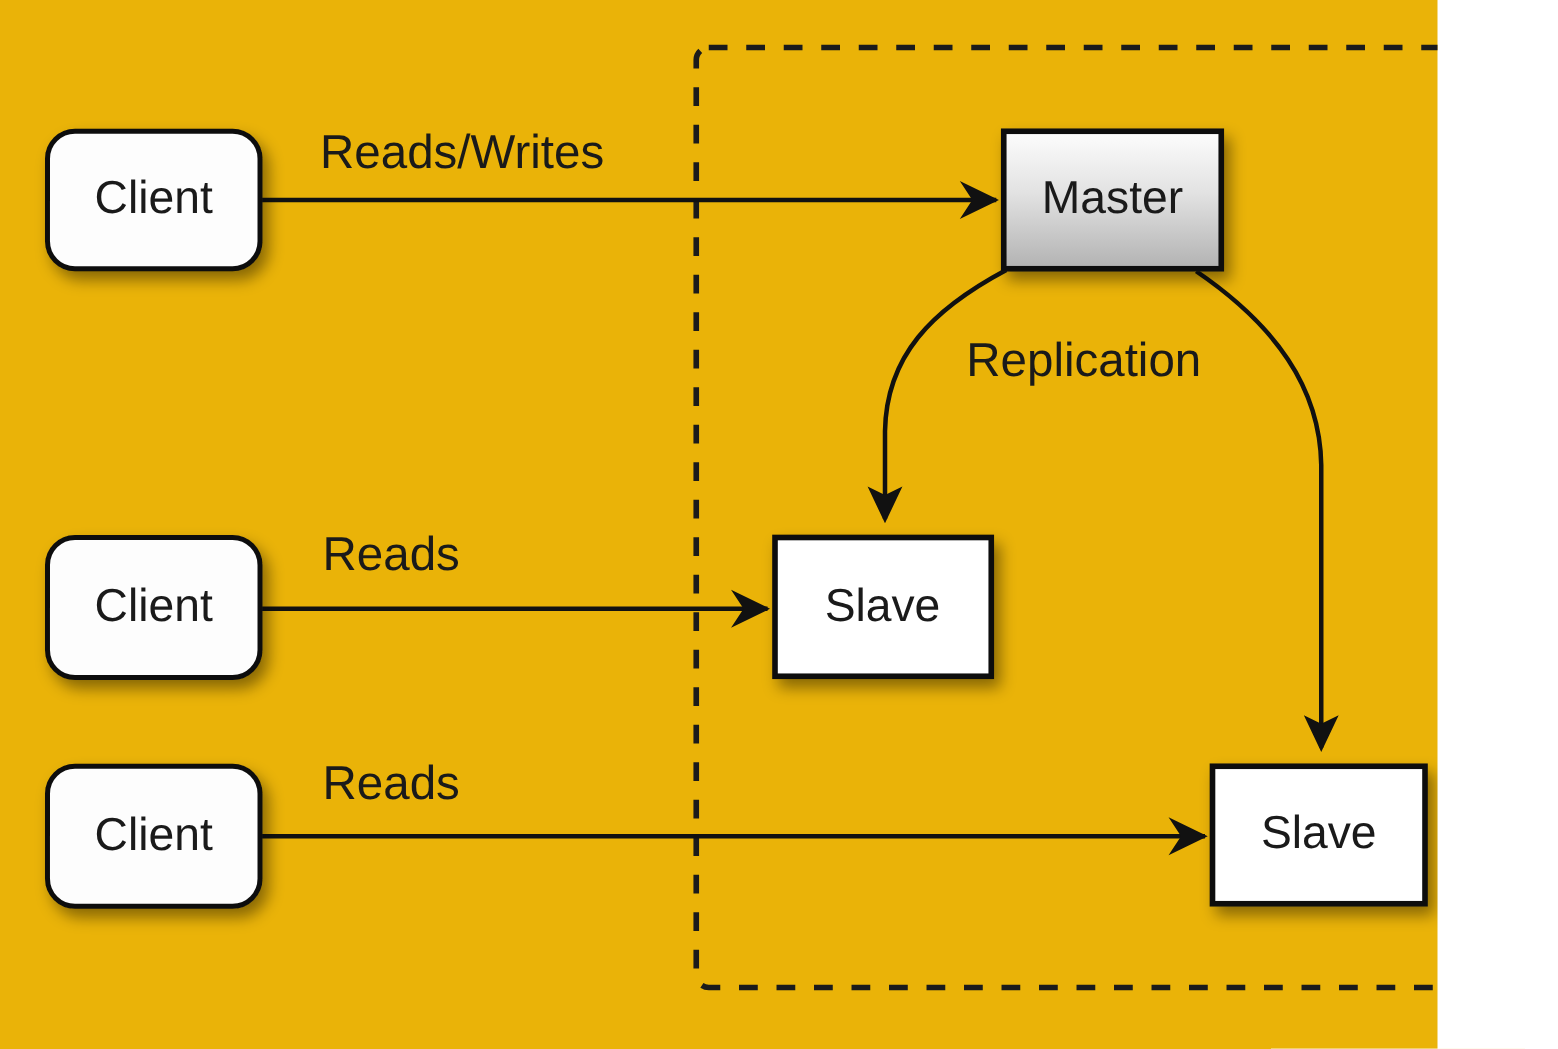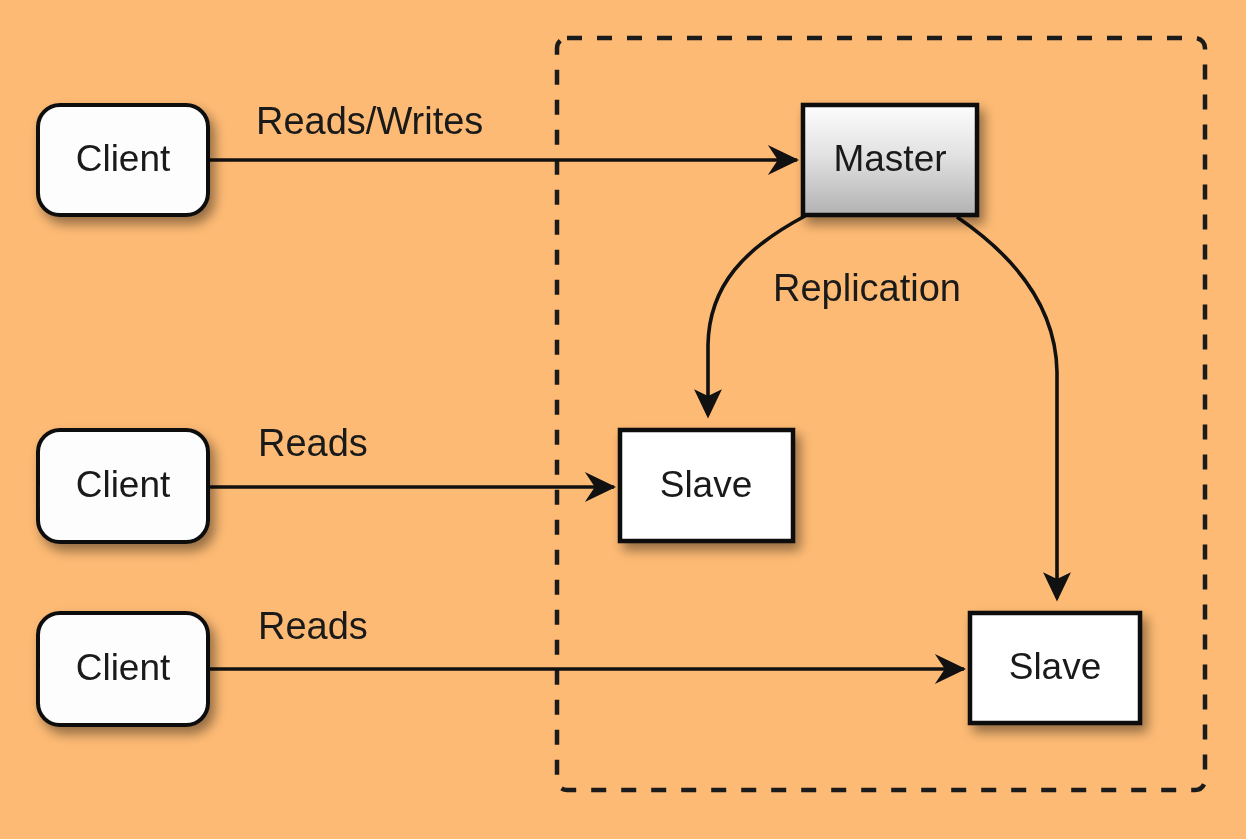--- a/index.html
+++ b/index.html
@@ -6,23 +6,23 @@
   html, body {
     margin: 0;
     padding: 0;
     background: #ffffff;
   }
   body {
     font-family: "Liberation Sans", sans-serif;
   }
   #canvas {
     position: relative;
-    width: 1246px;
+    width: 1150px;
     height: 839px;
-    background: #fdba74;
+    background: #eab308;
     overflow: hidden;
   }
   #diagram-svg {
     position: absolute;
     left: 0;
     top: 0;
     width: 1246px;
     height: 839px;
   }
   .node-label {

